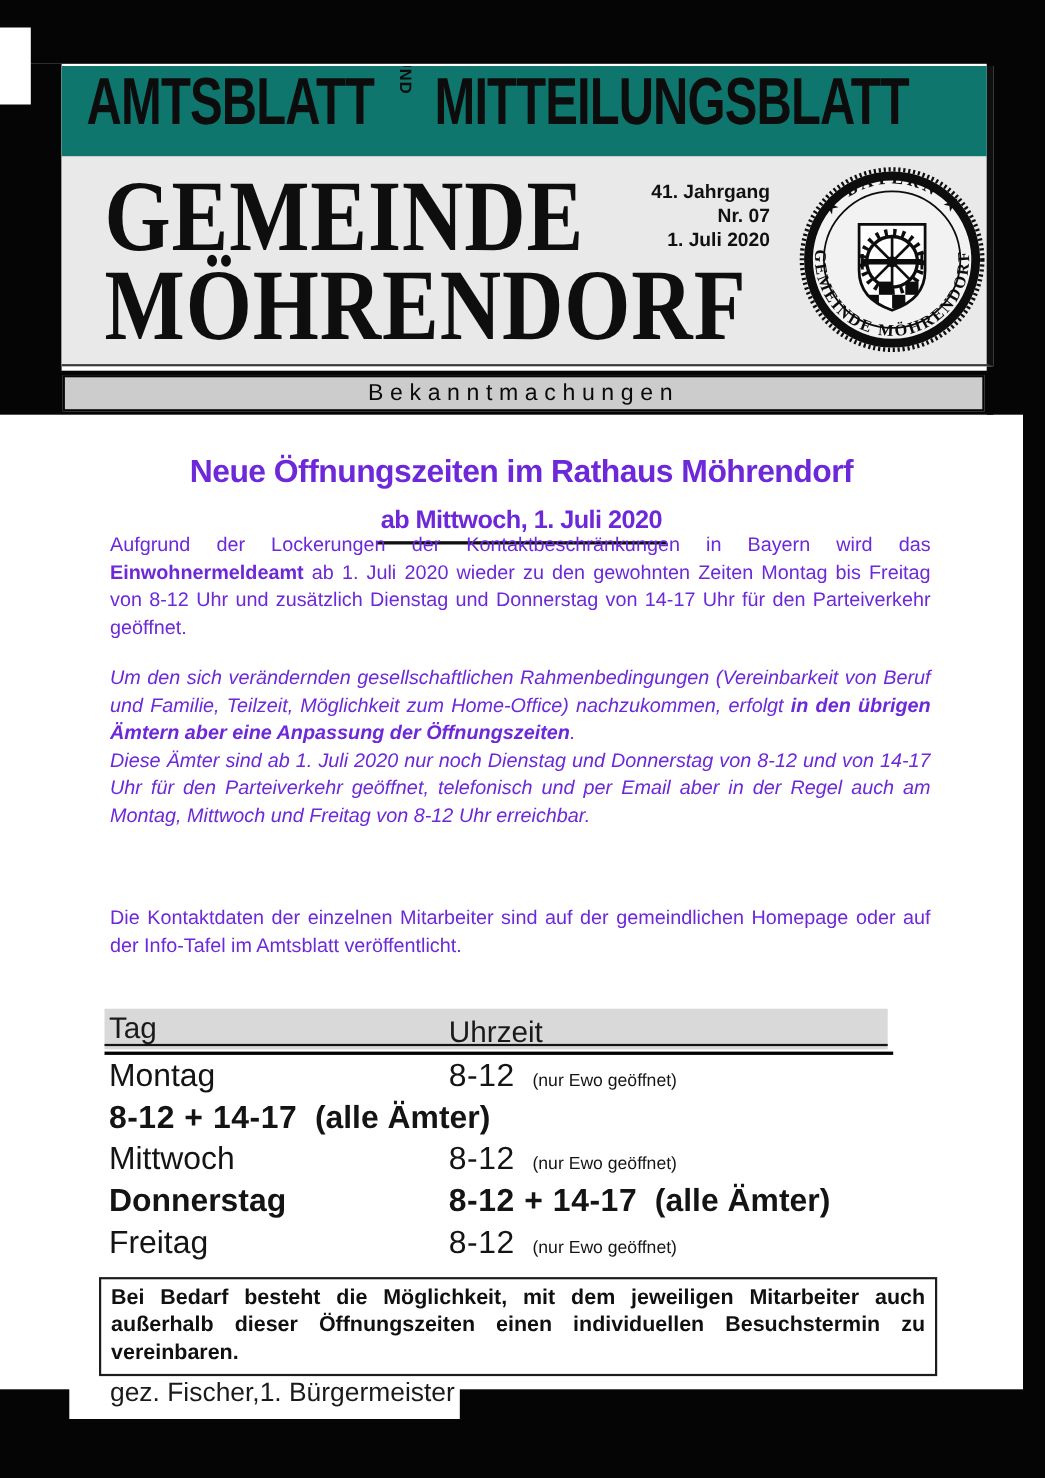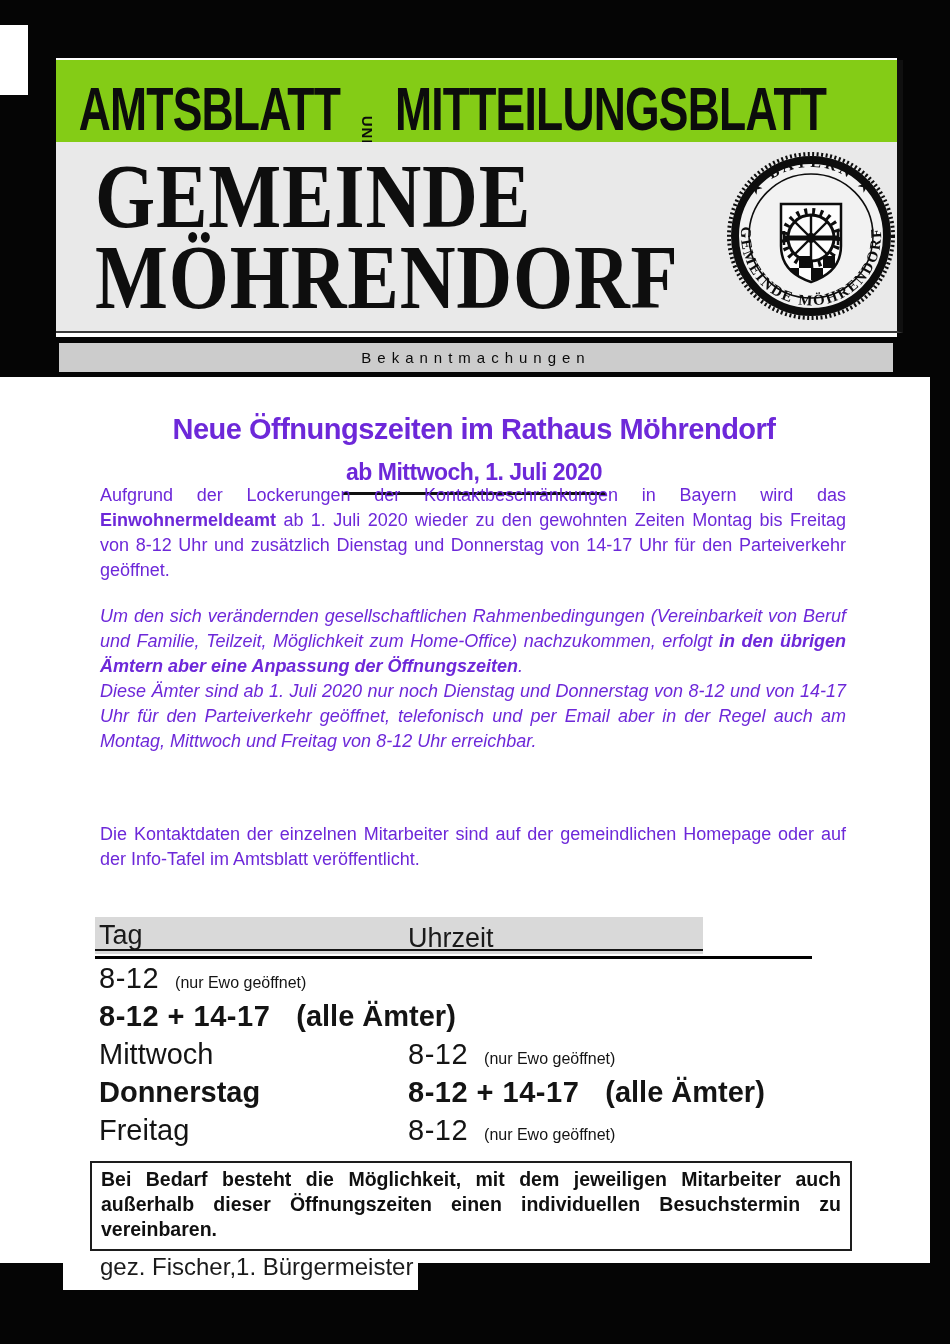--- a/index.html
+++ b/index.html
@@ -19,21 +19,21 @@
   #m-bot-left  { left:0;   top:1263px; width:63px;  height:81px; }
   #m-bot-right { left:418px; top:1263px; width:532px; height:81px; }
   #m-bot-strip { left:0;   top:1290px; width:950px; height:54px; }
 
   
   .header-box {
     left:56px; top:60px; width:847px; height:273px; box-sizing:border-box;
     background:#e9e9e9; border-right:6px solid #101010; border-bottom:2px solid #3a3a3a;
   }
   .band-top {
-    height:82px; background:#84cc16; display:flex; align-items:flex-end;
+    height:82px; background:#0f766e; display:flex; align-items:flex-start;
     justify-content:center; gap:10px; overflow:hidden;
   }
   .masthead-word {
     display:inline-block; font-weight:bold; font-size:57px; color:#0c0c0c;
     letter-spacing:-1px; transform:scale(0.78,1.06); white-space:nowrap;
   }
   #masthead-left  { transform-origin:right center; }
   #masthead-right { transform-origin:left center; }
   .masthead-und {
     display:inline-block; font-weight:bold; font-size:15px; color:#0c0c0c;
@@ -51,57 +51,57 @@
     font-weight:bold; font-size:17.5px; line-height:22px; color:#111;
   }
   .seal { position:absolute; left:669px; top:8px; width:172px; height:172px; }
 
   
   #banner-band { left:0; top:337px; width:903px; height:40px; }
   .banner-bar {
     left:57px; top:341px; width:838px; height:33px; box-sizing:border-box;
     background:#cccccc; border:2px solid #050505; display:flex;
     align-items:center; justify-content:center;
-    font-size:15px; letter-spacing:6px; color:#0a0a0a;
+    font-size:21px; letter-spacing:6px; color:#0a0a0a;
   }
 
   
   .art-title { left:100px; top:387px; width:748px; text-align:center; color:#6d28d9;margin-top:24px; }
   .art-title .l1 { font-size:29px; font-weight:bold; line-height:36px; letter-spacing:-0.5px; }
   .art-title .l2 { margin-top:8px; }
   .art-title .l2 span {
     display:inline-block; font-size:23px; font-weight:bold; line-height:34px;
     border-bottom:3px solid #101010; padding:0 4px 3px 4px; letter-spacing:-0.5px;
   }
   .body-par { width:746px; left:100px; font-size:18px; line-height:25px;
     text-align:justify; color:#6d28d9; }
   .body-par p { margin:0; }
   #para-1 { top:483px; }
   #para-2 { top:604px;font-style:italic; }
   #para-4 { top:822px; }
 
   
   .tbl-header {
-    left:95px; top:917px; width:608px; height:37px; background:#d9d9d9;
+    left:95px; top:917px; width:712px; height:37px; background:#d9d9d9;
     font-size:27px; color:#1a1a1a;
   }
   .tbl-header::after { content:""; position:absolute; left:0; right:0; bottom:3px;
     height:2px; background:#151515; }
   .tbl-header .col-tag { position:absolute; left:4px; top:3px; }
   .tbl-header .col-uhrzeit { position:absolute; left:313px; top:6px;text-align:center; }
   .tbl-rule { left:95px; top:956px; width:717px; height:3px; background:#000; }
   .tbl-row {
     left:99px; width:744px; height:38px; display:flex; align-items:baseline;
     font-size:29px; color:#141414;
   }
   .tbl-row .day { width:309px; flex:none; }
   .tbl-row .time { letter-spacing:0.5px; }
   .tbl-row .note { font-size:16px; margin-left:16px; }
   .tbl-row.bold { font-weight:bold; }
-  .tbl-row.bold .note { font-size:29px; margin-left:26px; }
+  .tbl-row.bold .note { font-size:29px; margin-left:16px; }
   #row-0 { top:962px; } #row-1 { top:1000px; } #row-2 { top:1038px; }
   #row-3 { top:1076px; } #row-4 { top:1114px; }
 
   
   .note-box {
     left:90px; top:1161px; width:762px; box-sizing:border-box;
     border:2px solid #1d1d1d; padding:4px 9px 7px 9px;
     font-size:19.5px; font-weight:bold; line-height:25px; text-align:justify; color:#101010;
   }
   .signature { left:100px; top:1253px; font-size:24px; color:#1a1a1a; }
@@ -124,20 +124,25 @@
     <div class="band-top">
       <span class="masthead-word" id="masthead-left">AMTSBLATT</span>
       <span class="masthead-und">UND</span>
       <span class="masthead-word" id="masthead-right">MITTEILUNGSBLATT</span>
     </div>
     <div class="band-bottom">
       <h1 class="gemeinde-title">
         <span>GEMEINDE</span><br>
         <span>MÖHRENDORF</span>
       </h1>
+      <div class="issue-info">
+        <div>41. Jahrgang</div>
+        <div>Nr. 07</div>
+        <div>1. Juli 2020</div>
+      </div>
       <svg class="seal" viewBox="0 0 172 172">
         <circle cx="86" cy="86" r="81" fill="#f2f2f2" stroke="none"></circle>
         <circle cx="86" cy="86" r="82" fill="none" stroke="#0d0d0d" stroke-width="4" stroke-dasharray="2,2.5"></circle>
         <circle cx="86" cy="86" r="76" fill="none" stroke="#0d0d0d" stroke-width="8"></circle>
         <circle cx="86" cy="86" r="62" fill="none" stroke="#0d0d0d" stroke-width="1.6"></circle>
         <defs>
           <path id="seal-arc-top" d="M 17 86 A 69 69 0 0 1 155 86"></path>
           <path id="seal-arc-bottom" d="M 20 62 A 70 70 0 1 0 152 62"></path>
           <clipPath id="shield-clip">
               <path d="M 56 54 L 116 54 L 116 96 Q 116 122 86 132 Q 56 122 56 96 Z"></path>
@@ -202,20 +207,21 @@
     <p>Die Kontaktdaten der einzelnen Mitarbeiter sind auf der gemeindlichen Homepage oder auf der Info-Tafel im Amtsblatt veröffentlicht.</p>
   </div>
 
   <div class="abs tbl-header">
     <span class="col-tag">Tag</span>
     <span class="col-uhrzeit">Uhrzeit</span>
   </div>
   <div class="abs tbl-rule"></div>
 
   <div class="abs tbl-row" id="row-0">
+    <span class="day">Montag</span>
     <span class="time">8-12</span>
     <span class="note">(nur Ewo geöffnet)</span>
   </div>
   <div class="abs tbl-row bold" id="row-1">
     <span class="time">8-12 + 14-17</span>
     <span class="note">(alle Ämter)</span>
   </div>
   <div class="abs tbl-row" id="row-2">
     <span class="day">Mittwoch</span>
     <span class="time">8-12</span>

